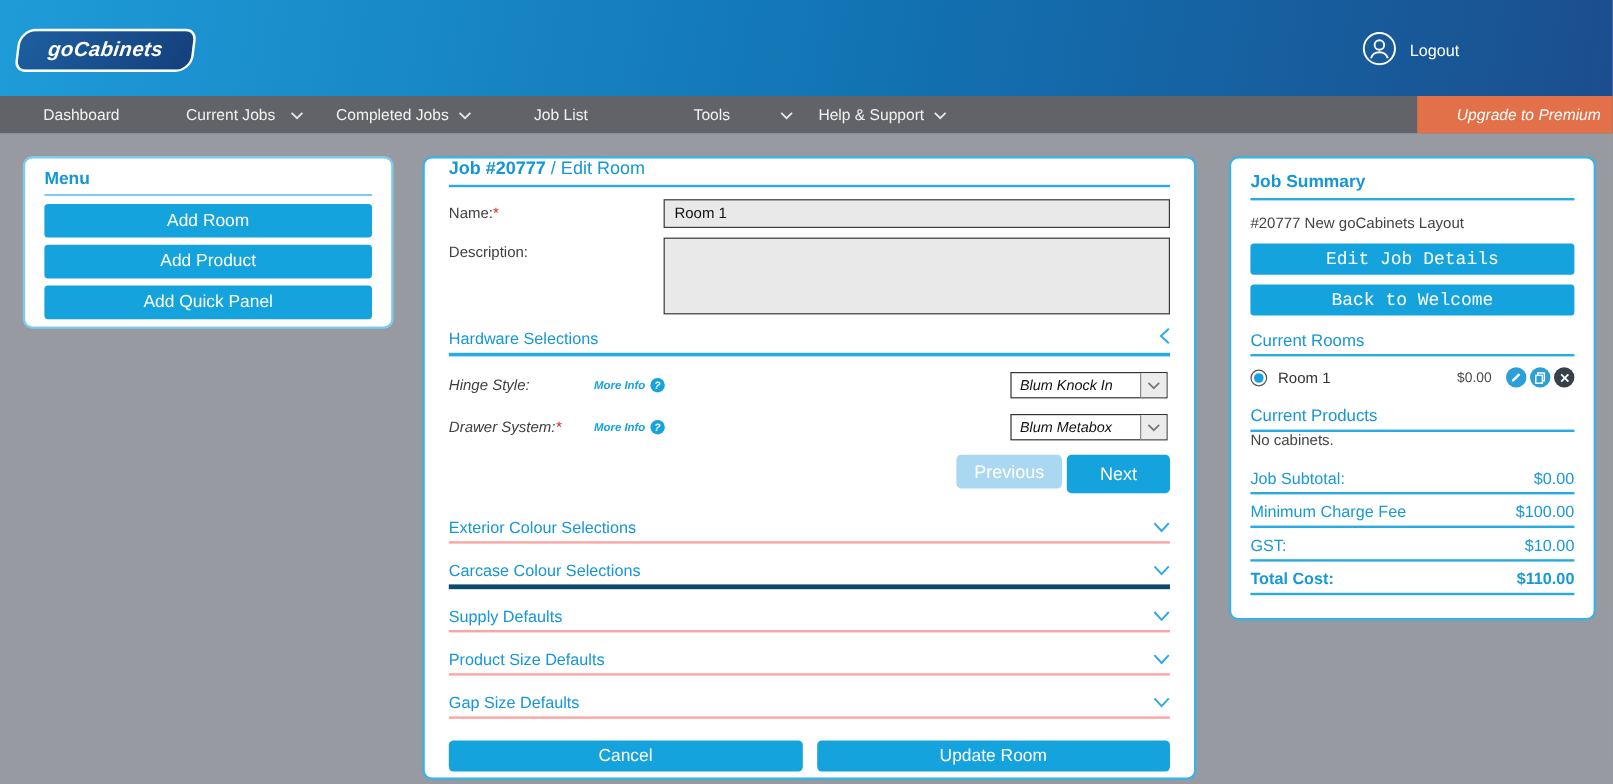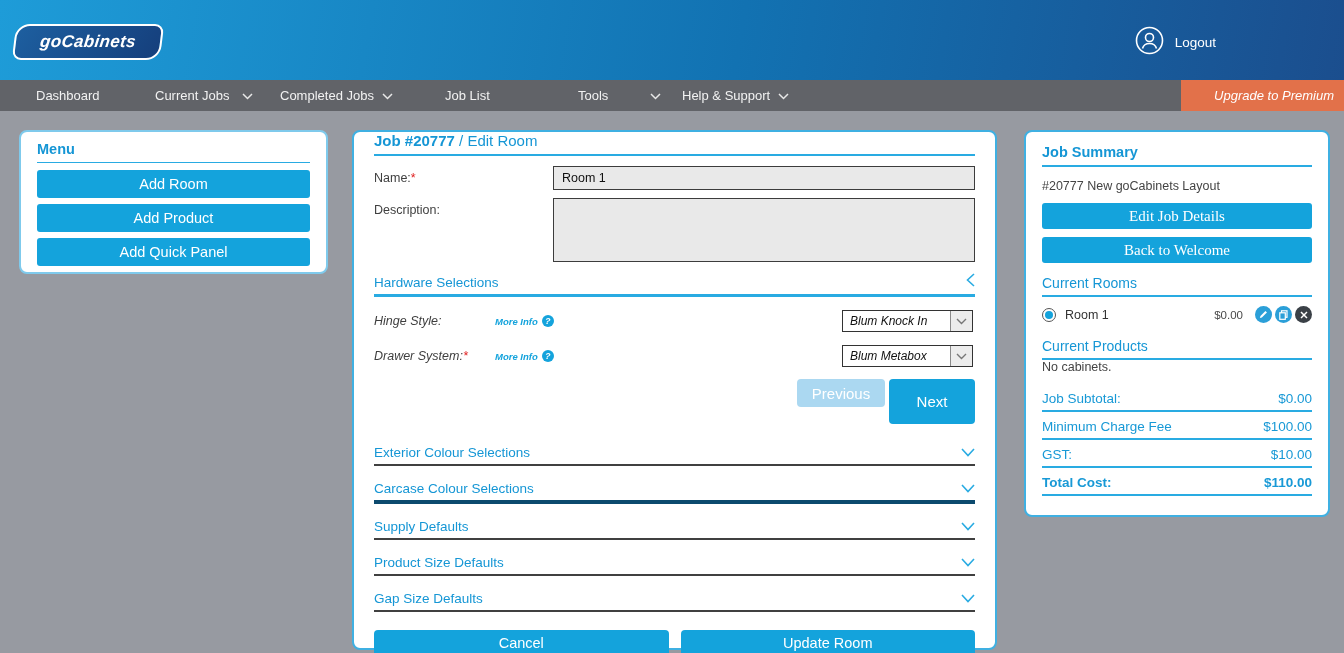--- a/index.html
+++ b/index.html
@@ -46,48 +46,48 @@
   .frow { display:flex; align-items:flex-start; }
   .flabel { width:179px; font-size:12.5px; color:#3f3f3f; padding-top:5px; }
   .req { color:#e02020; }
   .tinput { flex:1; height:24px; background:#e9e9e9; border:1.5px solid #3c3c3c; font-size:12.5px;
     padding:0 8px; font-family:inherit; color:#111; }
   .tarea { flex:1; height:64px; background:#e9e9e9; border:1.5px solid #3c3c3c; resize:none;
     font-family:inherit; font-size:12.5px; padding:4px 8px; }
   .sect { margin-top:11px; display:flex; align-items:flex-end; justify-content:space-between;
     padding-bottom:4px; color:#1596d5; font-size:13.5px; cursor:pointer; }
   .sect-hw { border-bottom:3px solid #29abe2; }
-  .sect-thin  { border-bottom:2px solid #404040; }
+  .sect-thin  { border-bottom:2px solid #fca5a5; }
   .sect-thick { border-bottom:4px solid #0c4a6e; }
   .hw-row { display:flex; align-items:center; margin-top:13px;font-style:italic; }
   .hw-label { width:121px; font-size:12.5px; color:#3f3f3f; }
   .more-info { display:flex; align-items:center; gap:4px; color:#14a3dc; font-size:9.5px;
     font-weight:bold; cursor:pointer; }
   .qmark { width:12px; height:12px; border-radius:50%; background:#14a3dc; color:#fff; font-size:9px;
     font-weight:bold; display:flex; align-items:center; justify-content:center; }
   .dropdown { margin-left:auto; margin-right:2px; width:131px; height:22px; border:1.5px solid #333;
     background:#fff; display:flex; align-items:stretch; cursor:pointer; }
   .dd-text { flex:1; font-size:12px; color:#111; display:flex; align-items:center; padding-left:7px;text-align:center; }
   .dd-btn { width:22px; background:#ececec; border-left:1px solid #8a8a8a; display:flex;
     align-items:center; justify-content:center; }
   .pn-row { display:flex; justify-content:flex-end; gap:4px; margin-top:12px; }
   .btn-prev { width:88px; height:28px; background:#abd8f1; color:#fff; border:none; border-radius:4px;
     font-size:15px; font-family:inherit; cursor:default; }
-  .btn-next { width:86px; height:45px; background:#14a3dc; color:#fff; border:none; border-radius:4px;
+  .btn-next { width:86px; height:32px; background:#14a3dc; color:#fff; border:none; border-radius:4px;
     font-size:15px; font-family:inherit; cursor:pointer; }
   .collapsed { margin-top:15px; }
   .bottom-row { display:flex; gap:12px; margin-top:18px; }
   .btn-big { flex:1; height:26px; background:#14a3dc; color:#fff; border:none; border-radius:4px;
     font-size:14.5px; font-family:inherit; cursor:pointer; }
 
   
   .sum-title { padding-bottom:5px; border-bottom:2px solid #29abe2; }
   .job-line { margin-top:12px; font-size:12.5px; color:#444; }
   .sum-btn { display:block; width:100%; height:26px; margin-top:8px; background:#14a3dc; color:#fff;
-    border:none; border-radius:3px; font-size:15px; font-family:Liberation Serif, serif; cursor:pointer; }
+    border:none; border-radius:3px; font-size:15px; font-family:Liberation Mono, monospace; cursor:pointer; }
   .sum-head { margin-top:12px; font-size:14px; color:#1596d5; padding-bottom:4px;
     border-bottom:2px solid #29abe2; }
   .room-row { display:flex; align-items:center; margin-top:9px; font-size:12.5px; color:#333; }
   .radio { width:14px; height:14px; border:1.5px solid #555; border-radius:50%; display:flex;
     align-items:center; justify-content:center; margin-right:9px; cursor:pointer; }
   .radio i { display:block; width:8px; height:8px; border-radius:50%; background:#14a3dc; }
   .room-price { margin-left:auto; font-size:11.5px; color:#4a4a4a; }
   .room-icons { display:flex; gap:3px; margin-left:12px; }
   .ric { width:17px; height:17px; border-radius:50%; display:flex; align-items:center;
     justify-content:center; cursor:pointer; }

